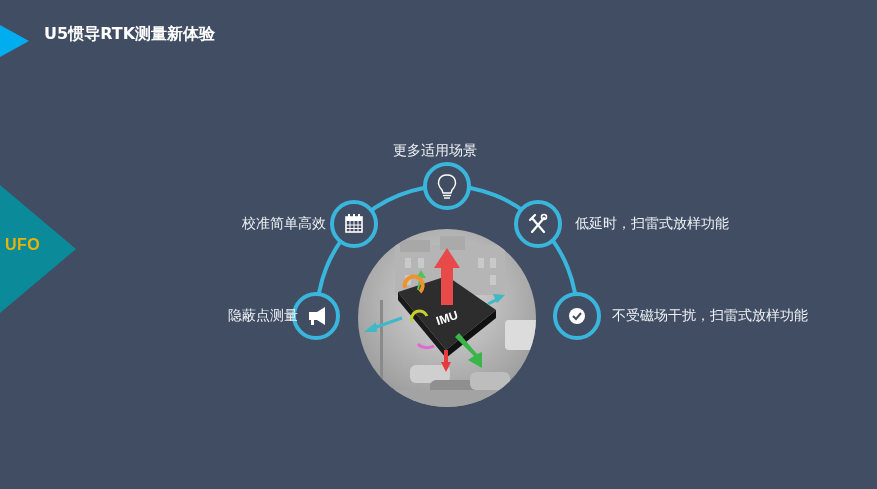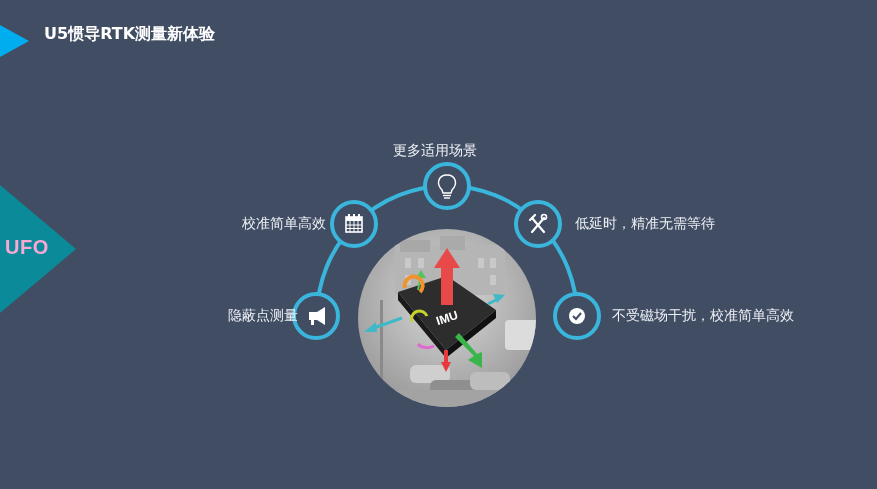--- a/index.html
+++ b/index.html
@@ -17,22 +17,22 @@
     .title {
       position:absolute; left:44px; top:24px; font-size:16px; font-weight:bold;
       letter-spacing:0px; color:#ffffff; white-space:nowrap;
     }
     .ufo-tri {
       position:absolute; left:0; top:185px; width:0; height:0;
       border-top:64px solid transparent; border-bottom:64px solid transparent;
       border-left:76px solid #0b8a9a;
     }
     .ufo-label {
-      position:absolute; left:5px; top:236px; font-size:20px; font-weight:bold;
-      color:#f9a8d4; font-family:"Liberation Sans", sans-serif; letter-spacing:0.5px;
+      position:absolute; left:5px; top:236px; font-size:16px; font-weight:bold;
+      color:#eab308; font-family:"Liberation Sans", sans-serif; letter-spacing:0.5px;
     }
     svg.stage { position:absolute; left:0; top:0; }
     .feat-label {
       position:absolute; font-size:14px; color:#eef1f5; white-space:nowrap;
     }
   </style>
 </head>
 <body>
 
 <div class="title-arrow"></div>
@@ -146,14 +146,14 @@
     <g>
       <circle cx="577" cy="316" r="8" fill="#ffffff"></circle>
       <polyline points="573,316 576,319 581,313" fill="none" stroke="#404d63" stroke-width="2"></polyline>
     </g>
   </g>
 </svg>
 
 <div class="feat-label" style="left:204px; top:307px;padding-left:24px;">隐蔽点测量</div>
 <div class="feat-label" style="left:226px; top:215px;margin-left:16px;">校准简单高效</div>
 <div class="feat-label" style="left:393px; top:142px;">更多适用场景</div>
-<div class="feat-label" style="left:575px; top:215px;">低延时，精准无需等待</div>
-<div class="feat-label" style="left:612px; top:307px;">不受磁场干扰，校准简单高效</div>
+<div class="feat-label" style="left:575px; top:215px;">低延时，扫雷式放样功能</div>
+<div class="feat-label" style="left:612px; top:307px;">不受磁场干扰，扫雷式放样功能</div>
 
 </body></html>

